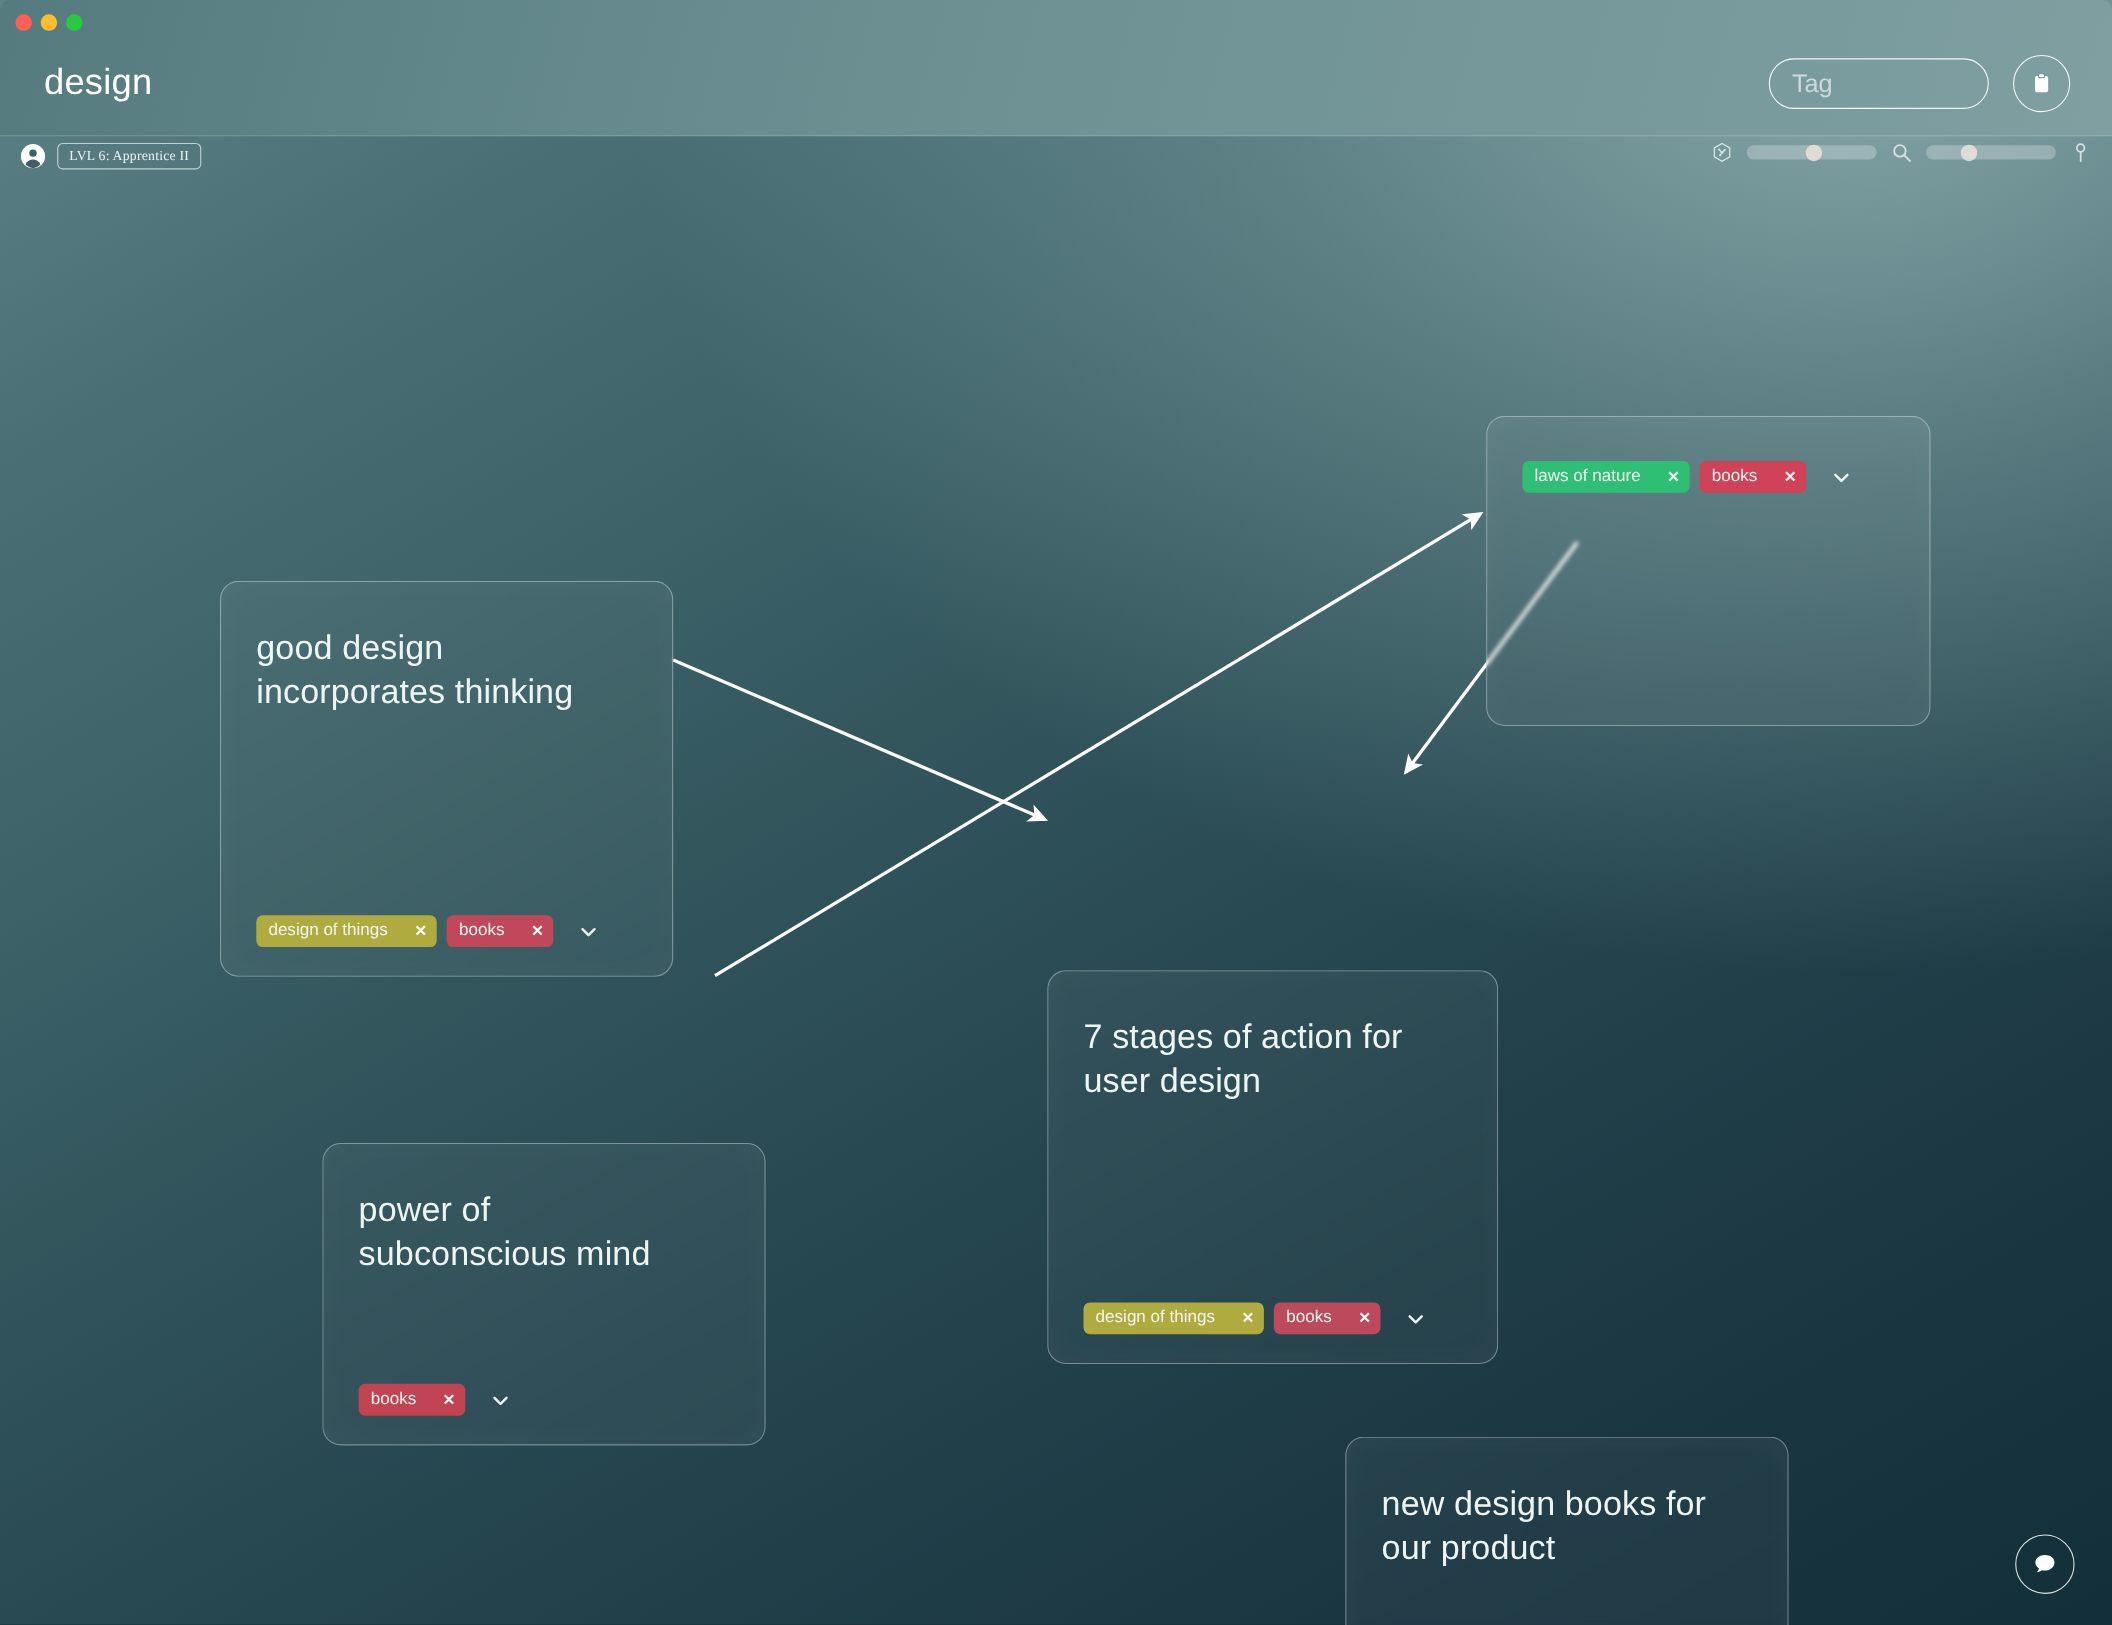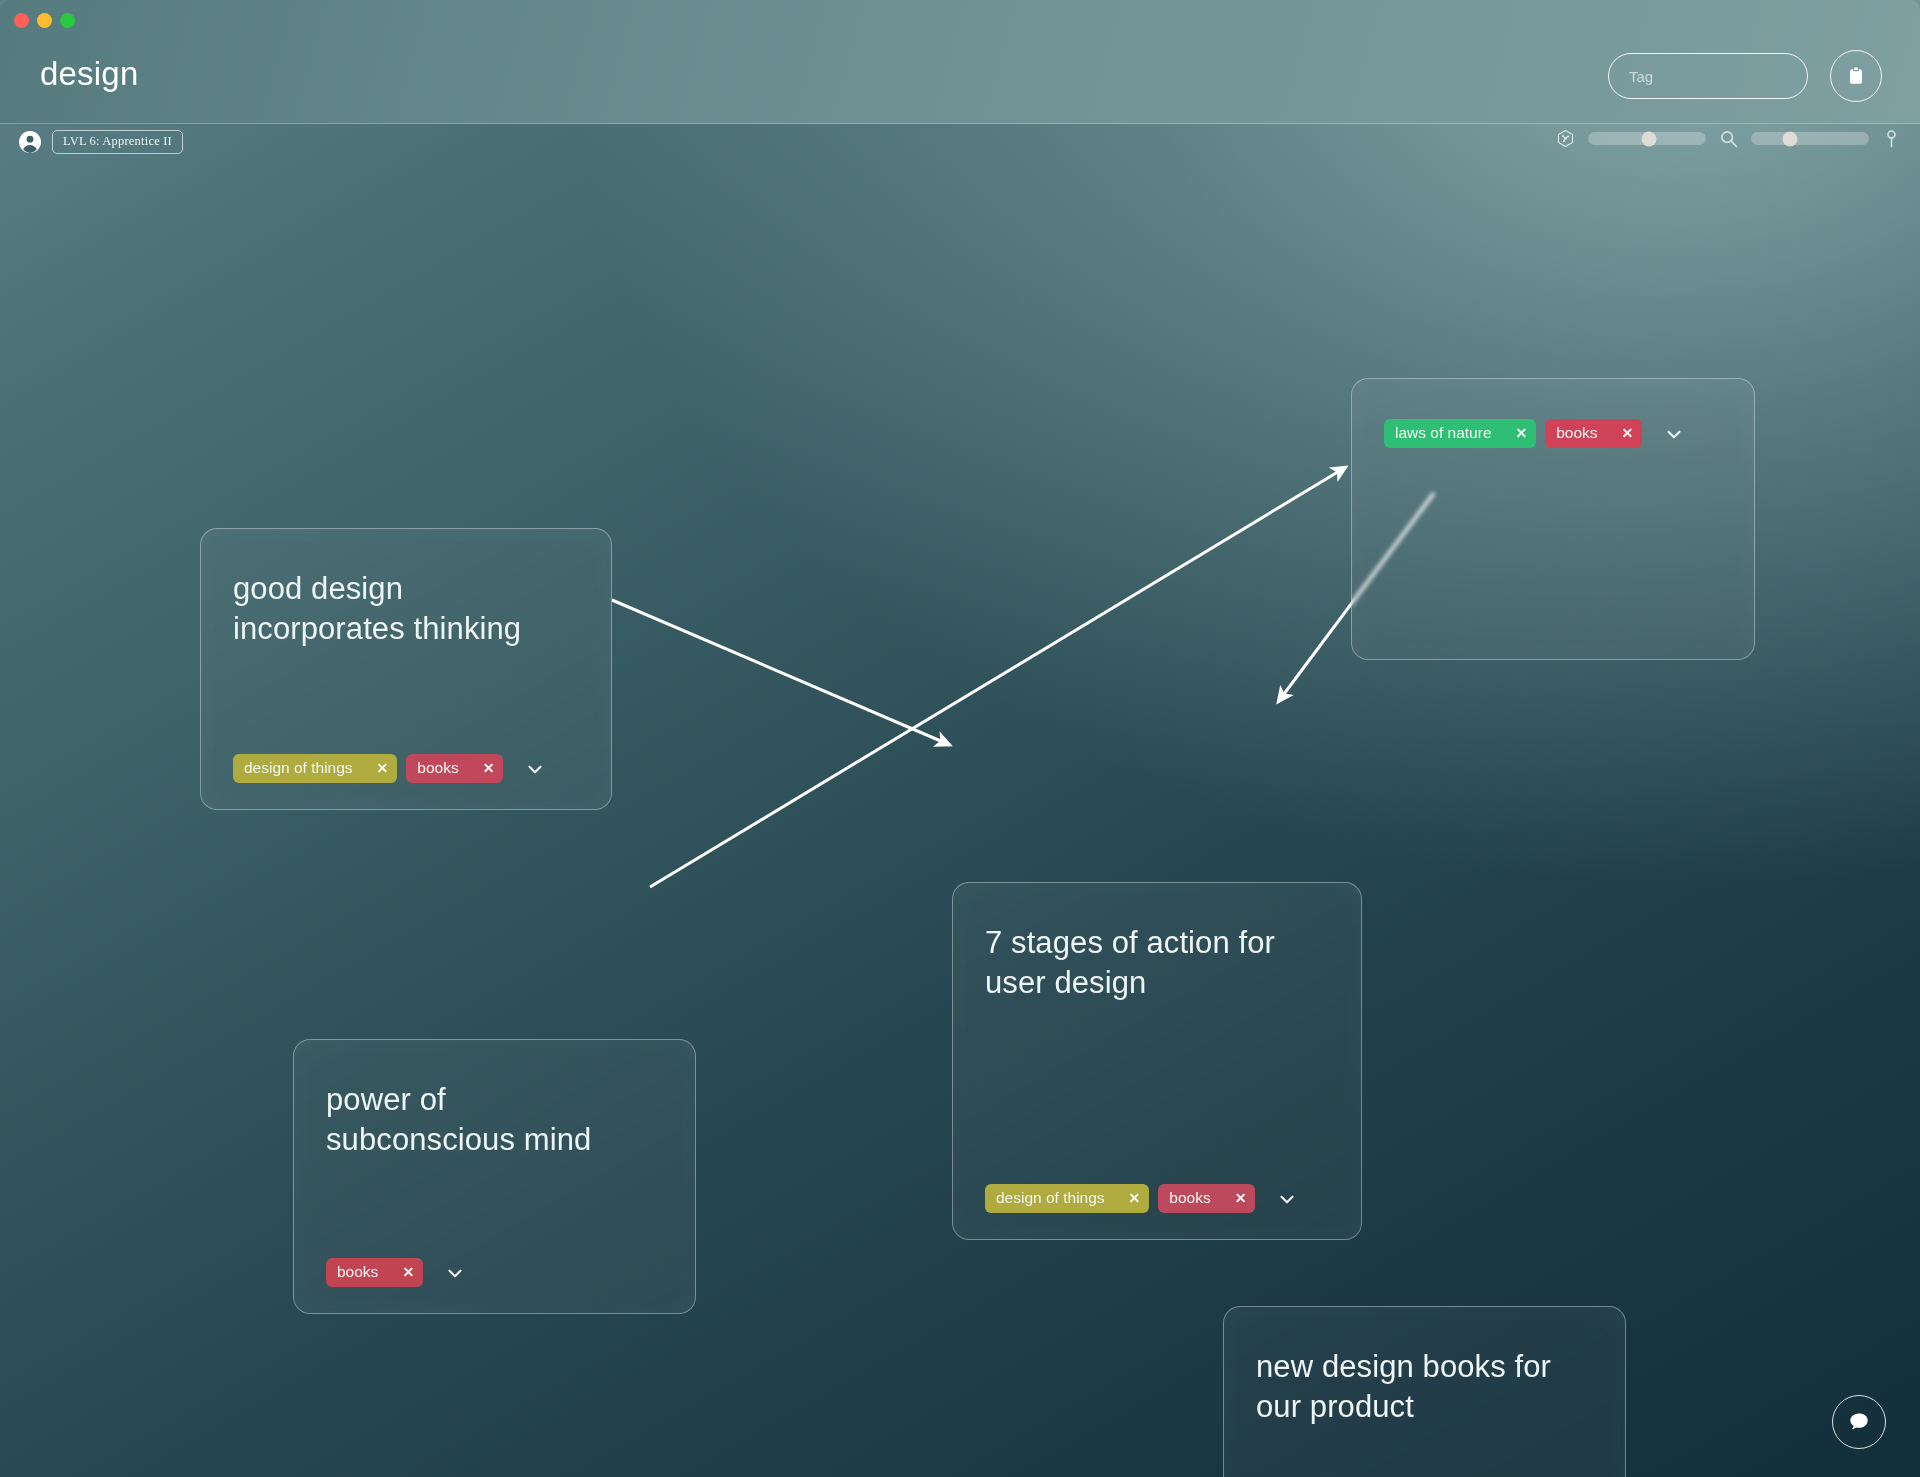--- a/index.html
+++ b/index.html
@@ -57,21 +57,21 @@
   .tag-input {
     position: absolute;
     right: 112px; top: 53px;
     width: 200px;
     height: 46px;
     border-radius: 23px;
     border: 1.6px solid rgba(255,255,255,0.9);
     background: transparent;
     color: #ffffff;
     font-family: "Liberation Sans", sans-serif;
-    font-size: 15px;
+    font-size: 23px;
     padding: 0 20px;
     outline: none;
   }
   .tag-input::placeholder { color: rgba(255,255,255,0.62); }
 
   .clip-btn {
     position: absolute;
     right: 38px; top: 50px;
     width: 52px; height: 52px;
     border-radius: 50%;
@@ -177,21 +177,21 @@
     cursor: pointer;
   }
   .chev {
     margin-left: 10px;
     width: 26px; height: 26px;
     display: flex; align-items: center; justify-content: center;
     cursor: pointer;
   }
 
   
-  #card-0 { left: 200px; top: 358px;  width: 412px; height: 282px; }
+  #card-0 { left: 200px; top: 358px;  width: 412px; height: 360px; }
   #card-1 { left: 1351px; top: 208px; width: 404px; height: 282px; }
   #card-2 { left: 952px; top: 712px;  width: 410px; height: 358px; }
   #card-3 { left: 247px; top: 869px;  width: 403px; height: 275px; margin-left: 46px; }
   #card-4 { left: 1223px; top: 1136px;width: 403px; height: 278px; }
 
   
   .chat-fab {
     position: absolute;
     right: 34px; bottom: 28px;
     width: 54px; height: 54px;

